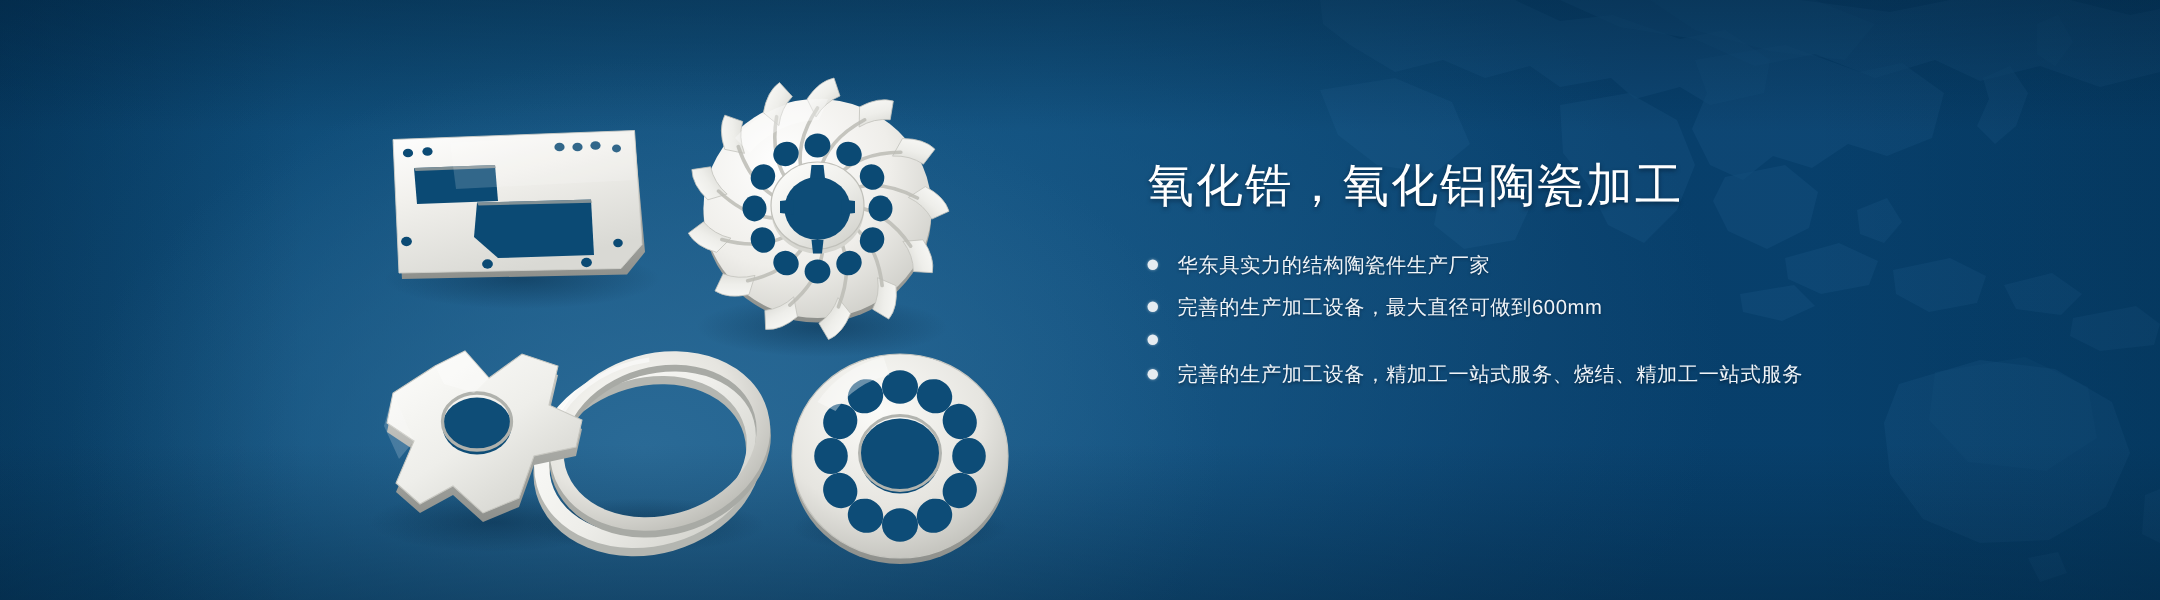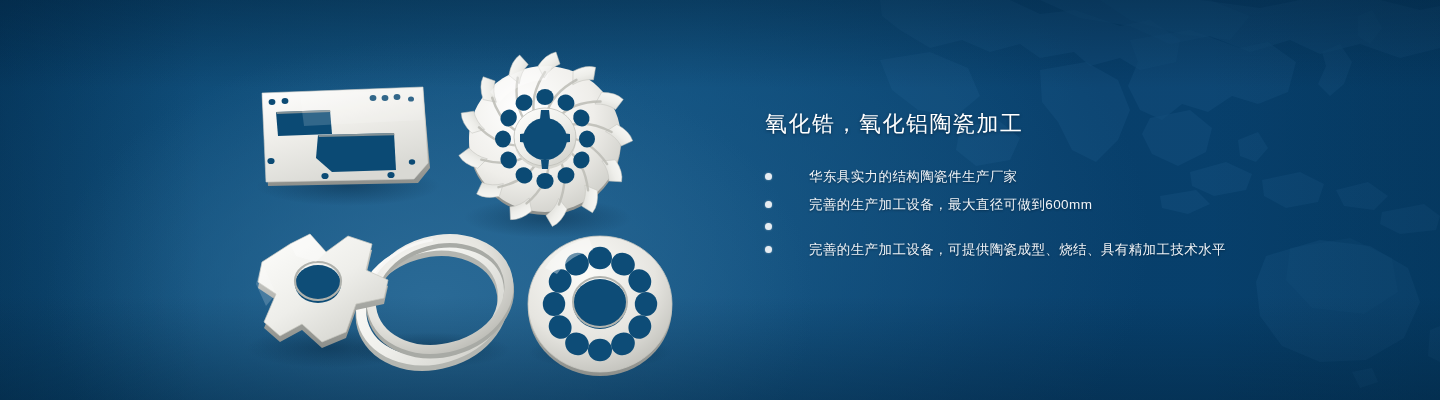--- a/index.html
+++ b/index.html
@@ -31,26 +31,26 @@
   .bg-map { position:absolute; inset:0; opacity:.30; }
   .bg-map svg { width:100%; height:100%; display:block; }
 
   
   .products { position:absolute; left:0; top:0; width:720px; height:400px; }
   .products svg { position:absolute; left:0; top:0; width:720px; height:400px; }
 
   
   .copy { position:absolute; left:765px; top:104px; width:600px; }
   .headline {
-    color:#ffffff; font-size:22px; line-height:40px; letter-spacing:1.5px;
+    color:#ffffff; font-size:31px; line-height:40px; letter-spacing:1.5px;
     font-weight:400; text-shadow:0 1px 3px rgba(0,18,34,.55);
     white-space:nowrap;
   }
   .bullets { margin-top:24px; list-style:none; }
-  .bullet { display:flex; align-items:center; margin-bottom:10.5px;gap:24px; }
+  .bullet { display:flex; align-items:center; margin-bottom:10.5px; }
   .bullet-dot {
     width:7px; height:7px; border-radius:50%;
     background:#e6ecf1; flex:0 0 auto; margin-right:13px;
     box-shadow:0 0 2px rgba(255,255,255,.5);
   }
   .bullet-text {
     color:#f0f4f8; font-size:13.5px; line-height:17px; letter-spacing:.4px;
     text-shadow:0 1px 2px rgba(0,18,34,.5); white-space:nowrap;
   }
 </style>
@@ -411,18 +411,18 @@
       </li>
       <li class="bullet">
         <span class="bullet-dot"></span>
         <span class="bullet-text">完善的生产加工设备，最大直径可做到600mm</span>
       </li>
       <li class="bullet">
         <span class="bullet-dot"></span>
       </li>
       <li class="bullet">
         <span class="bullet-dot"></span>
-        <span class="bullet-text">完善的生产加工设备，可提供陶瓷成型、烧结、具有精加工技术水平</span>
+        <span class="bullet-text">完善的生产加工设备，精加工一站式服务、烧结、精加工一站式服务</span>
       </li>
     </ul>
   </div>
 
 </div>
 
 </body></html>

